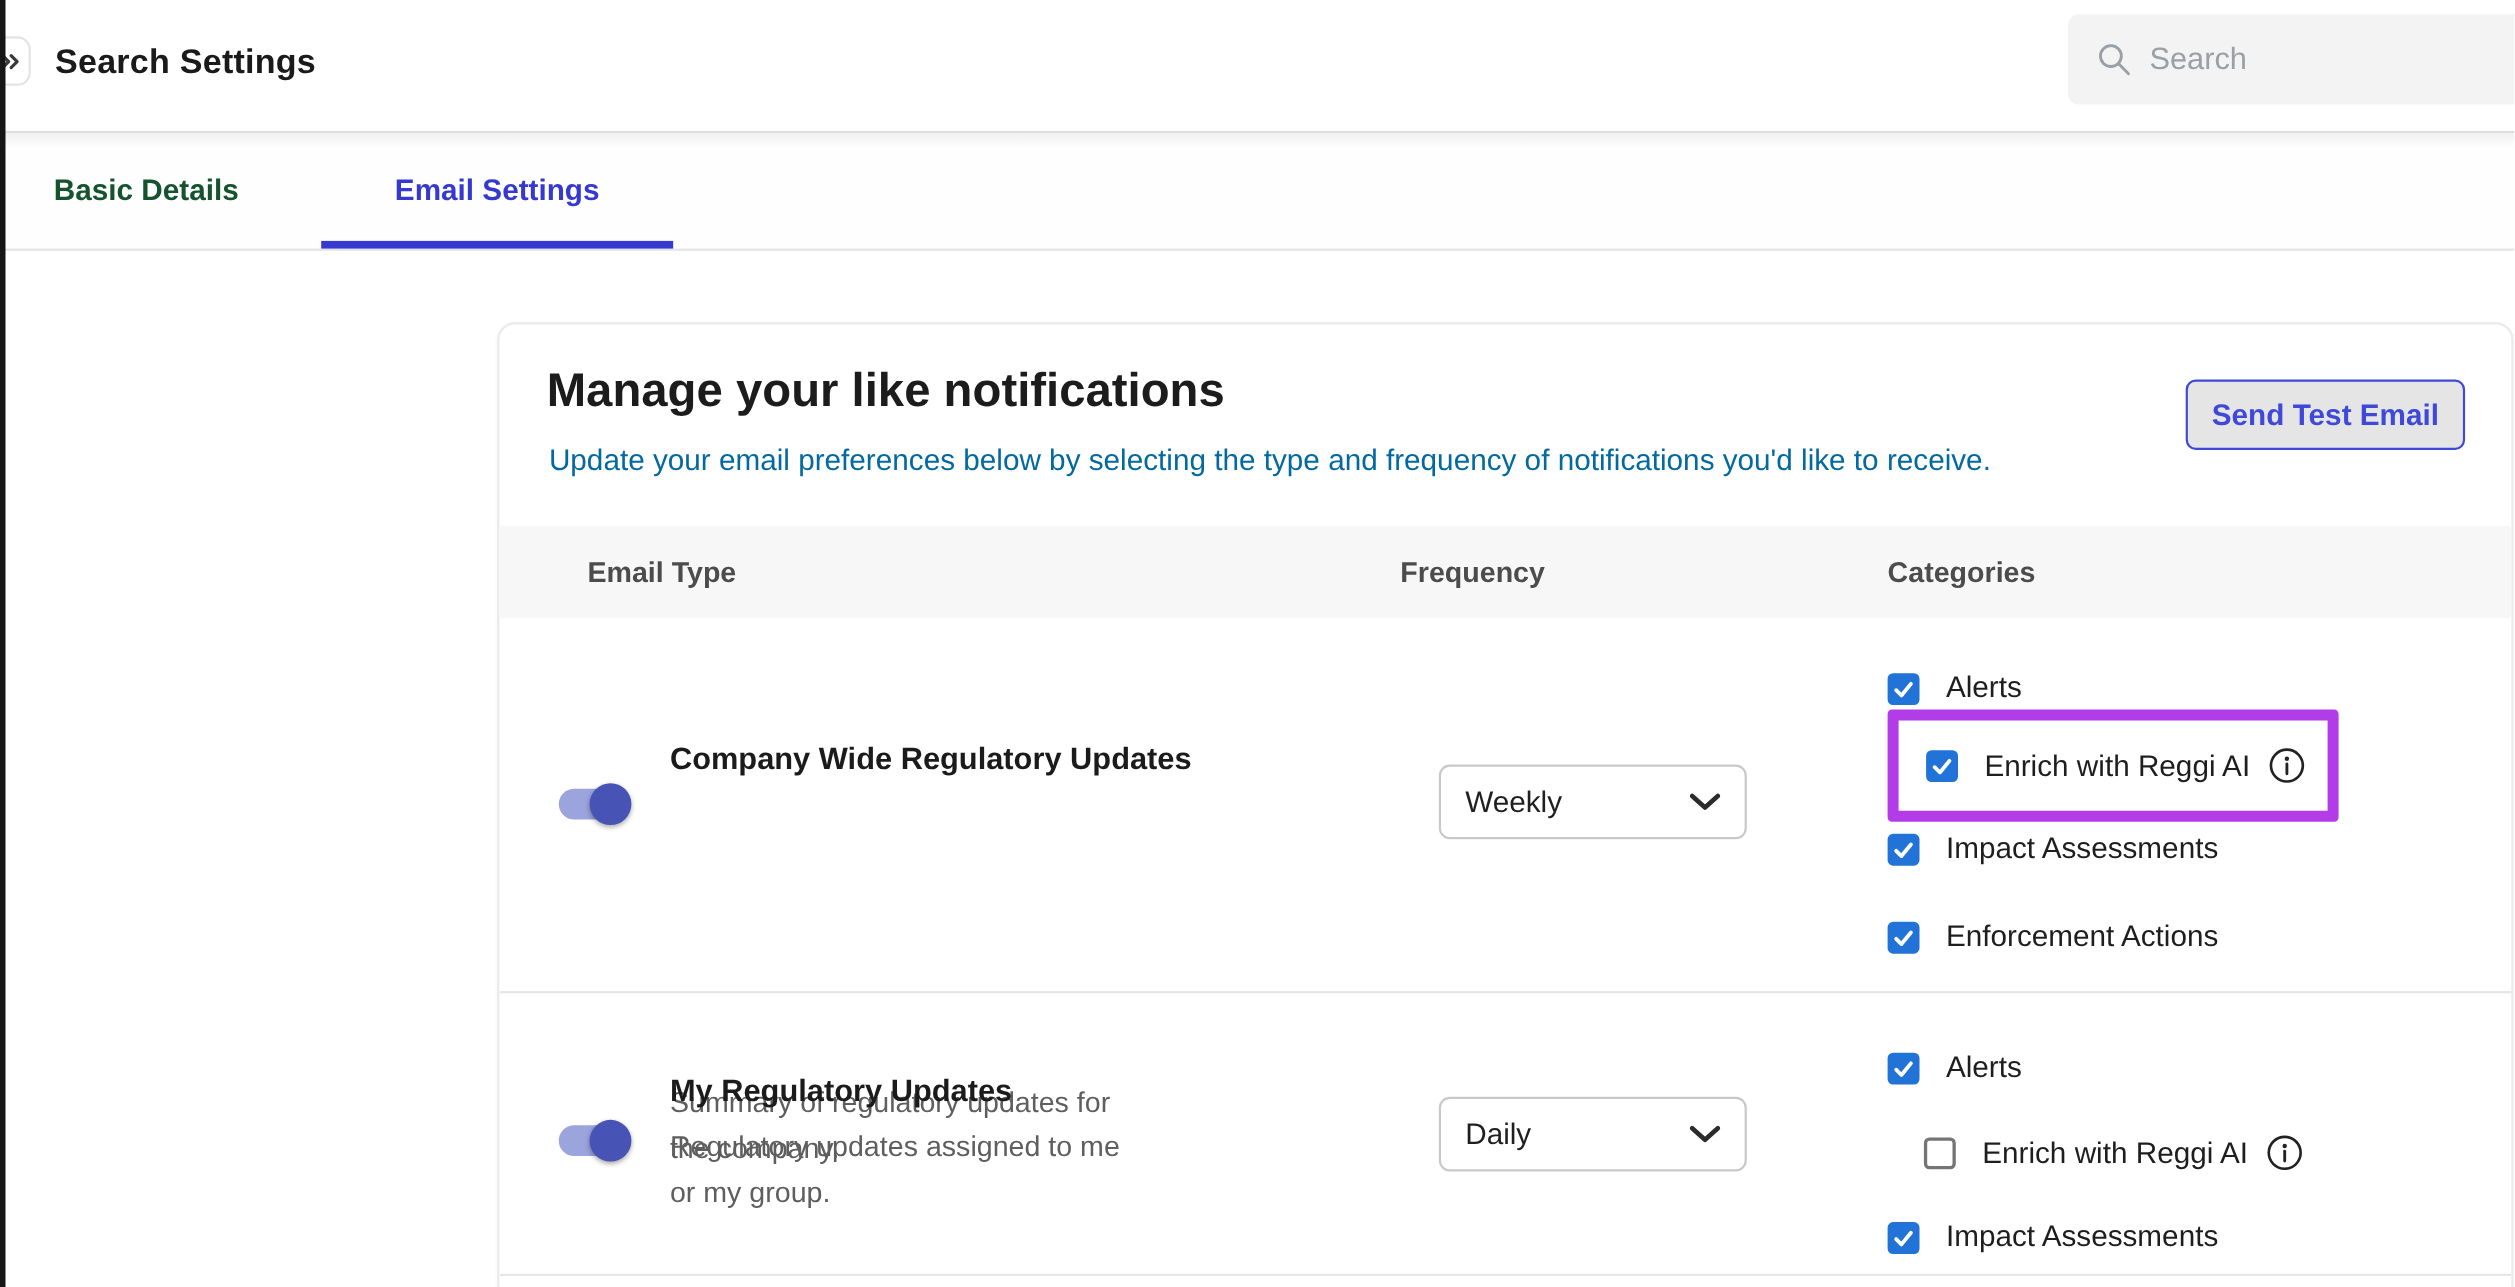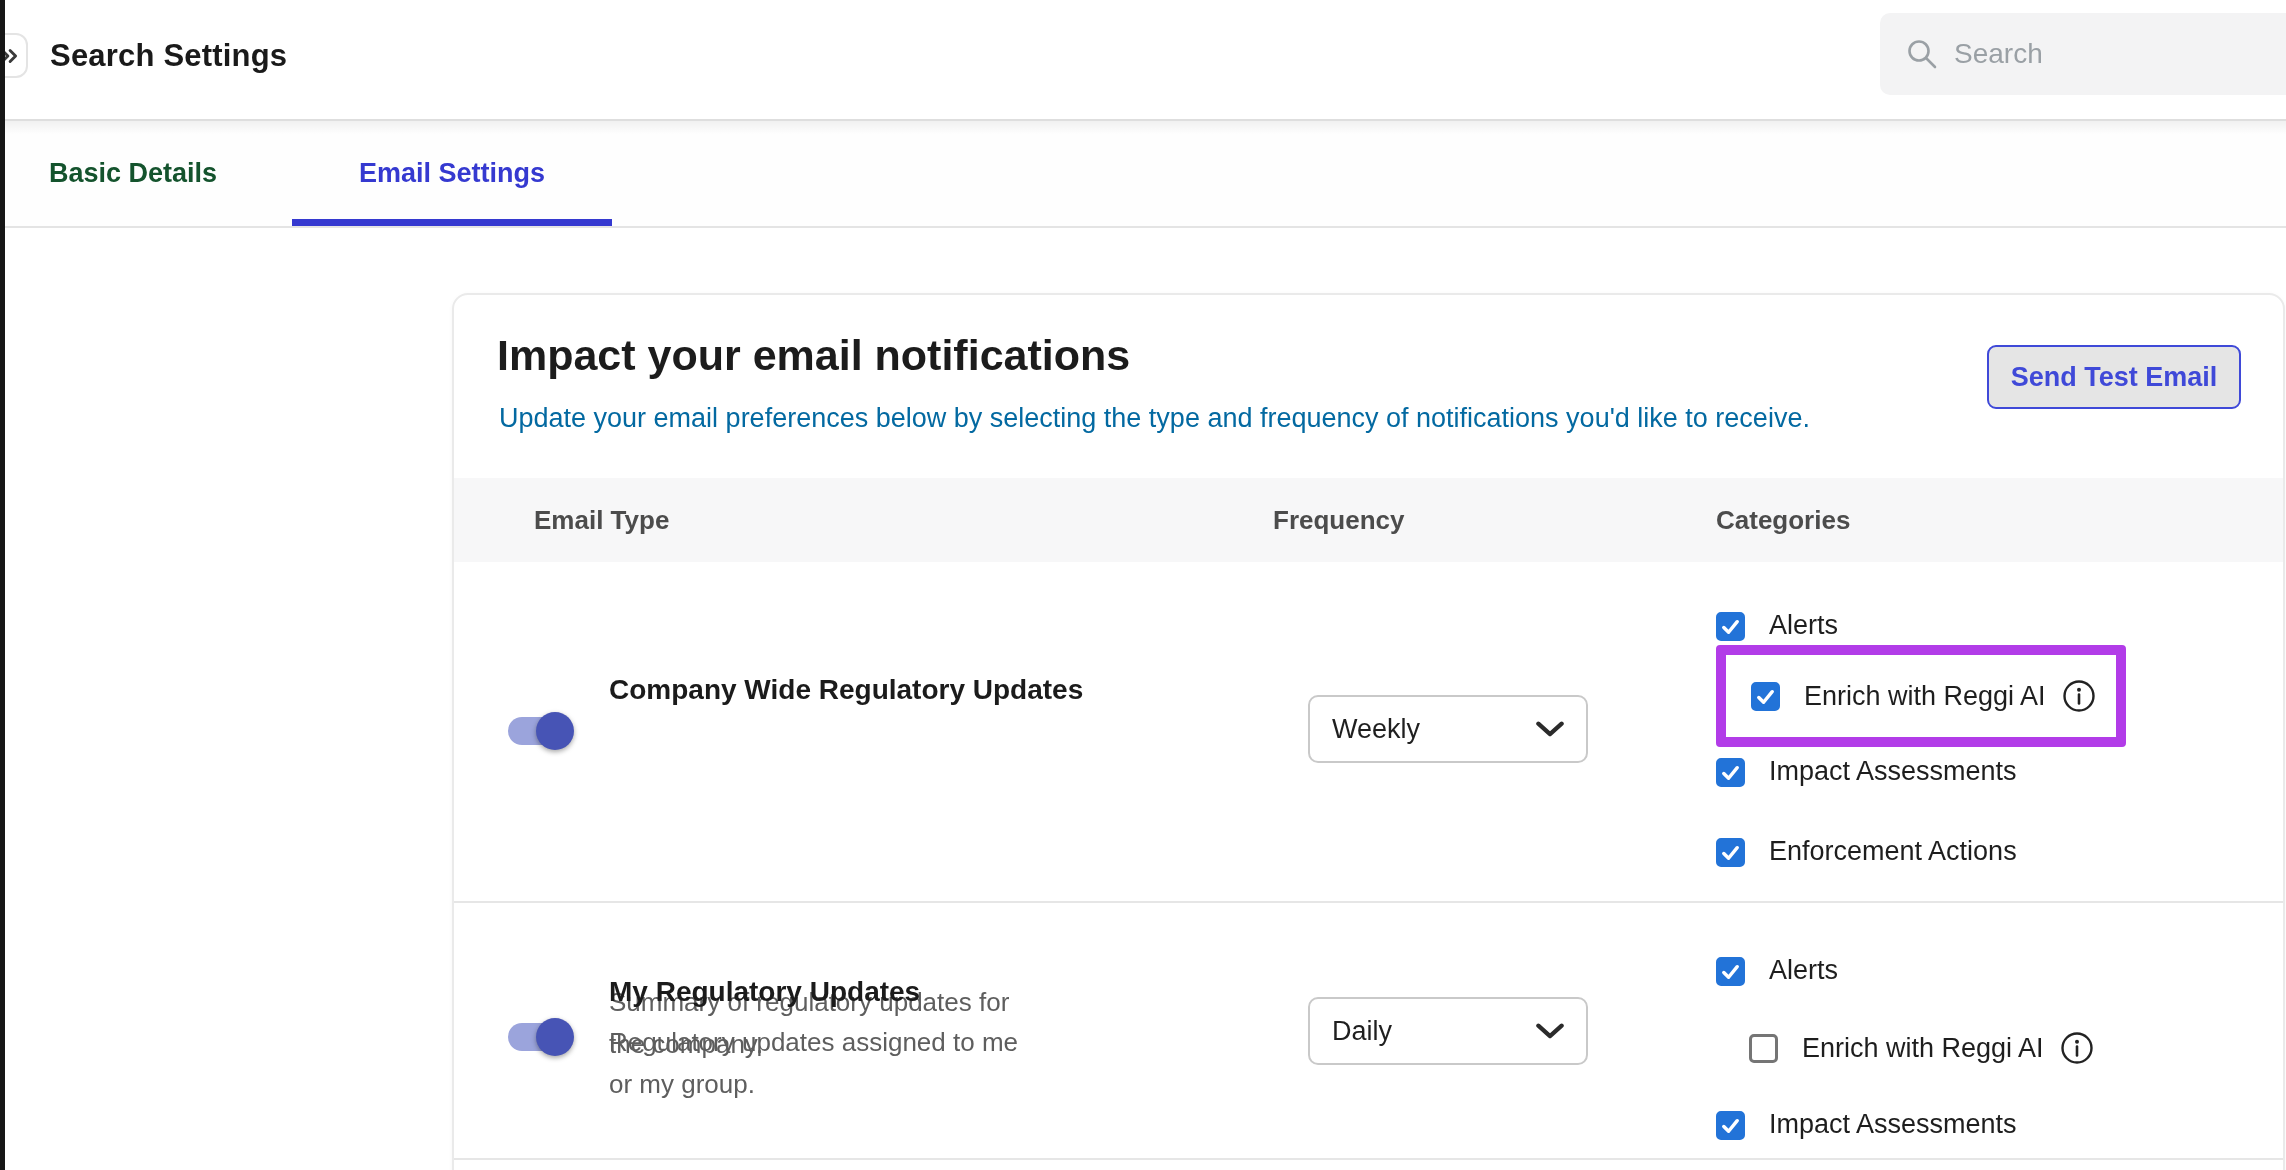--- a/index.html
+++ b/index.html
@@ -143,21 +143,21 @@
     <div class="tab tab-basic">
       <span>Basic Details</span>
     </div>
     <div class="tab tab-email">
       <span>Email Settings</span>
     </div>
     <div class="tab-underline"></div>
   </div>
 
   <div class="card">
-    <div class="card-title">Impact your email notifications</div>
+    <div class="card-title">Manage your like notifications</div>
     <div class="card-subtitle">Update your email preferences below by selecting the type and frequency of notifications you'd like to receive.</div>
     <div class="send-btn">
       <span>Send Test Email</span>
     </div>
 
     <div class="thead">
       <div class="th th-type">Email Type</div>
       <div class="th th-freq">Frequency</div>
       <div class="th th-cat">Categories</div>
     </div>

